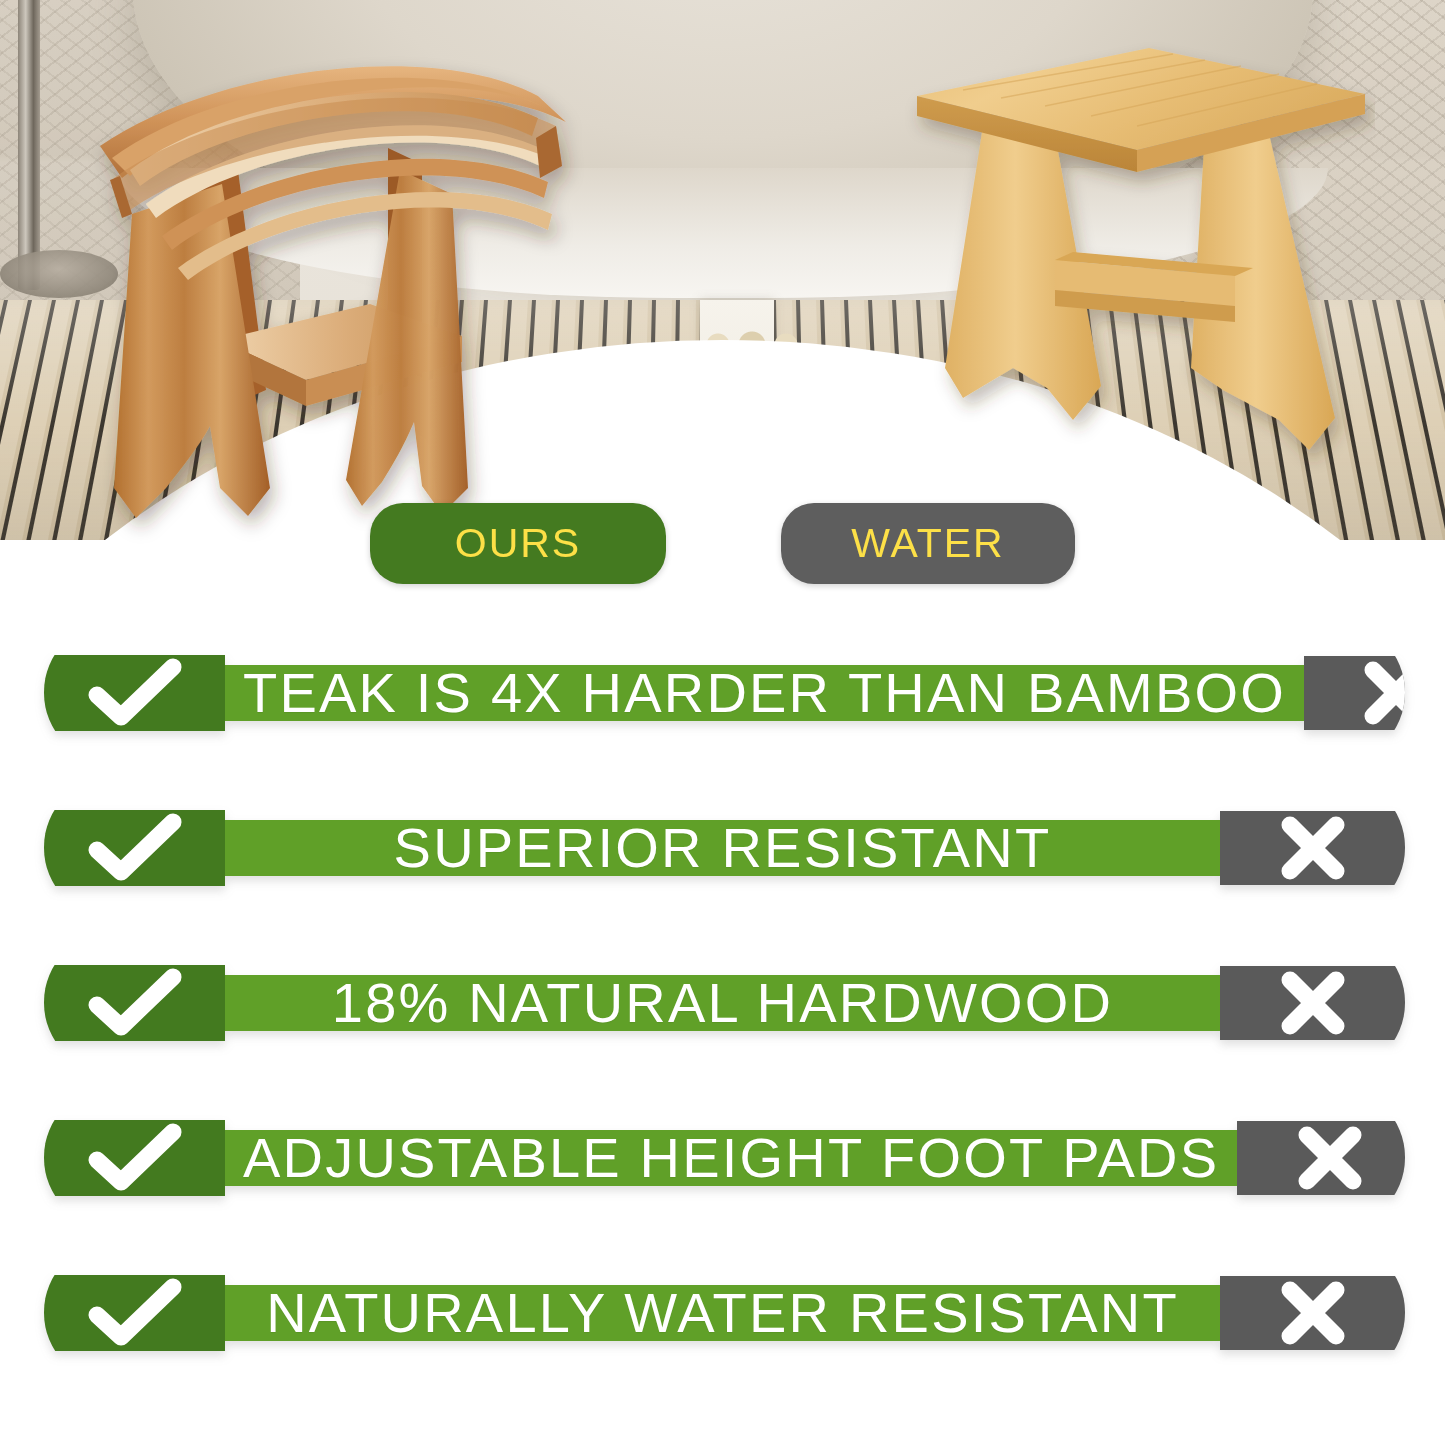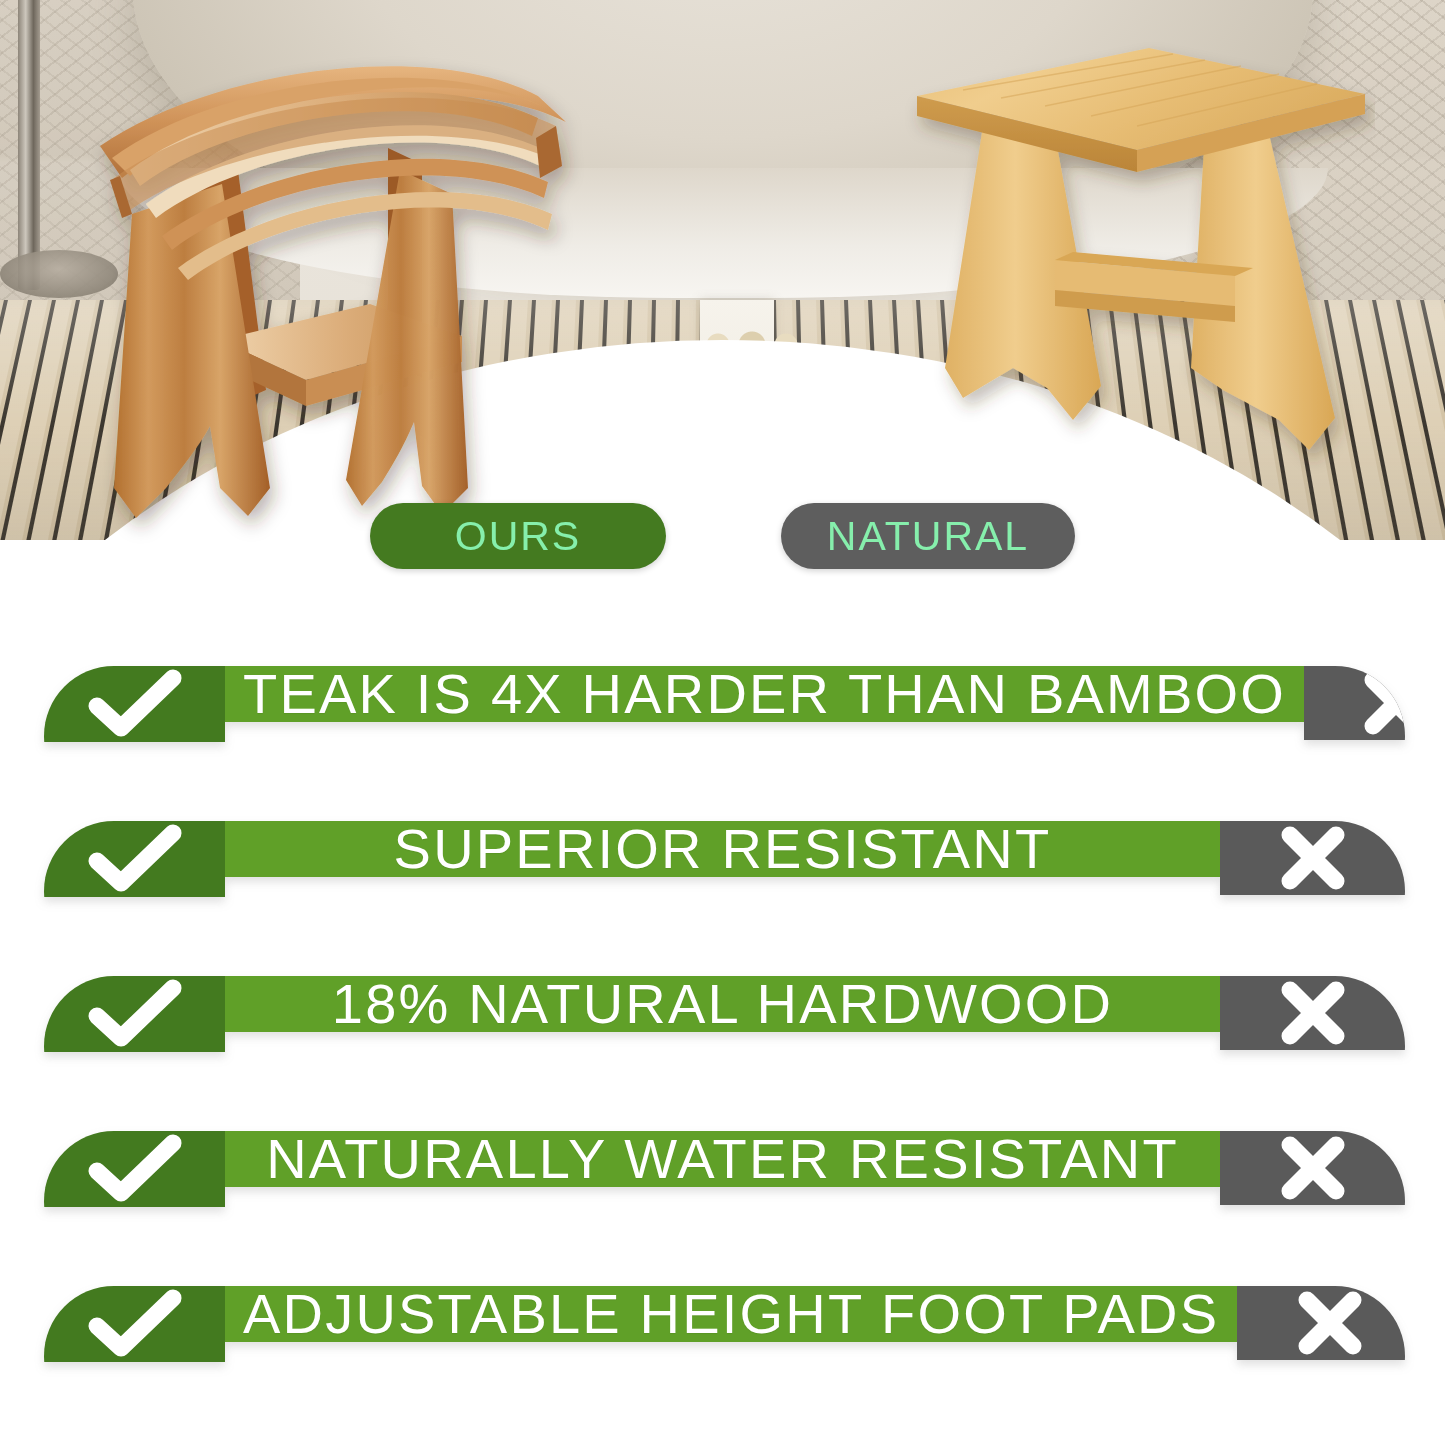--- a/index.html
+++ b/index.html
@@ -161,26 +161,26 @@
     position: absolute;
     z-index: 6;
   }
   .stool-ours { left: 70px; top: 18px; width: 520px; height: 545px; }
   .stool-others { left: 905px; top: 38px; width: 470px; height: 490px; }
 
   
   .pill {
     position: absolute;
     z-index: 9;
-    height: 66px;
+    height: 81px;
     border-radius: 33px;
     display: flex;
     align-items: center;
     justify-content: center;
-    color: #86efac;
+    color: #fde047;
     font-size: 41px;
     letter-spacing: 2.0px;
     font-weight: 400;
     box-shadow: 0 2px 6px rgba(0,0,0,0.18);
     white-space: nowrap;
   }
   .pill-ours {
     left: 370px; top: 503px;
     width: 296px;
     background: #447a20;
@@ -209,23 +209,22 @@
 
   .row-inner {
     position: absolute;
     left: 44px;
     top: 0;
     width: 1361px;
     height: 141px;
     border-radius: 70px;
     overflow: hidden;
     display: flex;
-    align-items: flex-start;
+    align-items: center;
     filter: drop-shadow(0 5px 5px rgba(90,90,90,0.18));
-    margin-top: 44px;
   }
 
   .cell-check {
     width: 181px;
     flex: 0 0 181px;
     background: #437a1f;
     display: flex;
     align-items: center;
     justify-content: center;
   }
@@ -388,21 +387,21 @@
         <path d="M12 58 L232 112 L232 134 L12 78 Z" fill="url(#bamEdge)"></path>
         <path d="M232 112 L460 56 L460 76 L232 134 Z" fill="#d5a155"></path>
       </g>
     </svg>
   </div>
 
   <div class="band-bottom-fill"></div>
   <div class="arc-mask"></div>
 
   <div class="pill pill-ours">OURS</div>
-  <div class="pill pill-others">NATURAL</div>
+  <div class="pill pill-others">WATER</div>
 </div>
 
 <div class="rows">
 
   <div class="row">
     <div class="row-inner">
       <div class="cell-check">
         <svg class="ico" width="96" height="76" viewBox="0 0 96 76">
           <path d="M10 40 L34 62 L86 12" fill="none" stroke="#ffffff" stroke-width="17" stroke-linecap="round" stroke-linejoin="round"></path>
         </svg>
@@ -455,39 +454,39 @@
   </div>
 
   <div class="row">
     <div class="row-inner">
       <div class="cell-check">
         <svg class="ico" width="96" height="76" viewBox="0 0 96 76">
           <path d="M10 40 L34 62 L86 12" fill="none" stroke="#ffffff" stroke-width="17" stroke-linecap="round" stroke-linejoin="round"></path>
         </svg>
       </div>
       <div class="cell-label">
-        <span class="feature-text">NATURALLY WATER RESISTANT</span>
+        <span class="feature-text">ADJUSTABLE HEIGHT FOOT PADS</span>
       </div>
       <div class="cell-x">
         <svg class="ico" width="74" height="74" viewBox="0 0 74 74">
           <path d="M14 14 L60 60 M60 14 L14 60" fill="none" stroke="#ffffff" stroke-width="17" stroke-linecap="round"></path>
         </svg>
       </div>
     </div>
   </div>
 
   <div class="row">
     <div class="row-inner">
       <div class="cell-check">
         <svg class="ico" width="96" height="76" viewBox="0 0 96 76">
           <path d="M10 40 L34 62 L86 12" fill="none" stroke="#ffffff" stroke-width="17" stroke-linecap="round" stroke-linejoin="round"></path>
         </svg>
       </div>
       <div class="cell-label">
-        <span class="feature-text">ADJUSTABLE HEIGHT FOOT PADS</span>
+        <span class="feature-text">NATURALLY WATER RESISTANT</span>
       </div>
       <div class="cell-x">
         <svg class="ico" width="74" height="74" viewBox="0 0 74 74">
           <path d="M14 14 L60 60 M60 14 L14 60" fill="none" stroke="#ffffff" stroke-width="17" stroke-linecap="round"></path>
         </svg>
       </div>
     </div>
   </div>
 
 </div>

